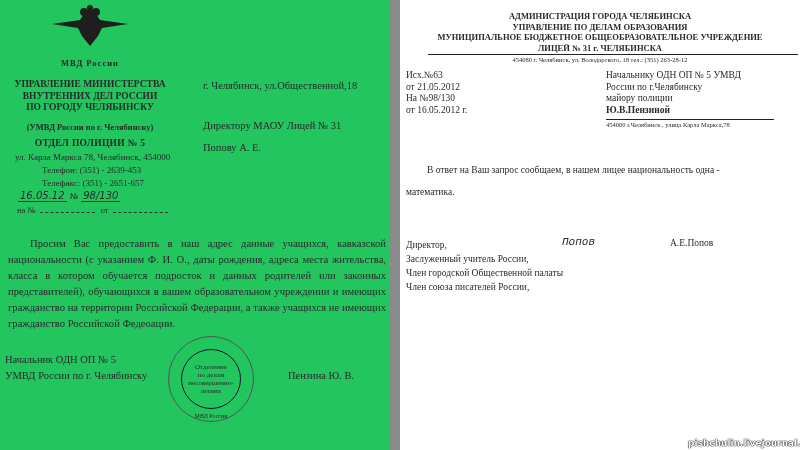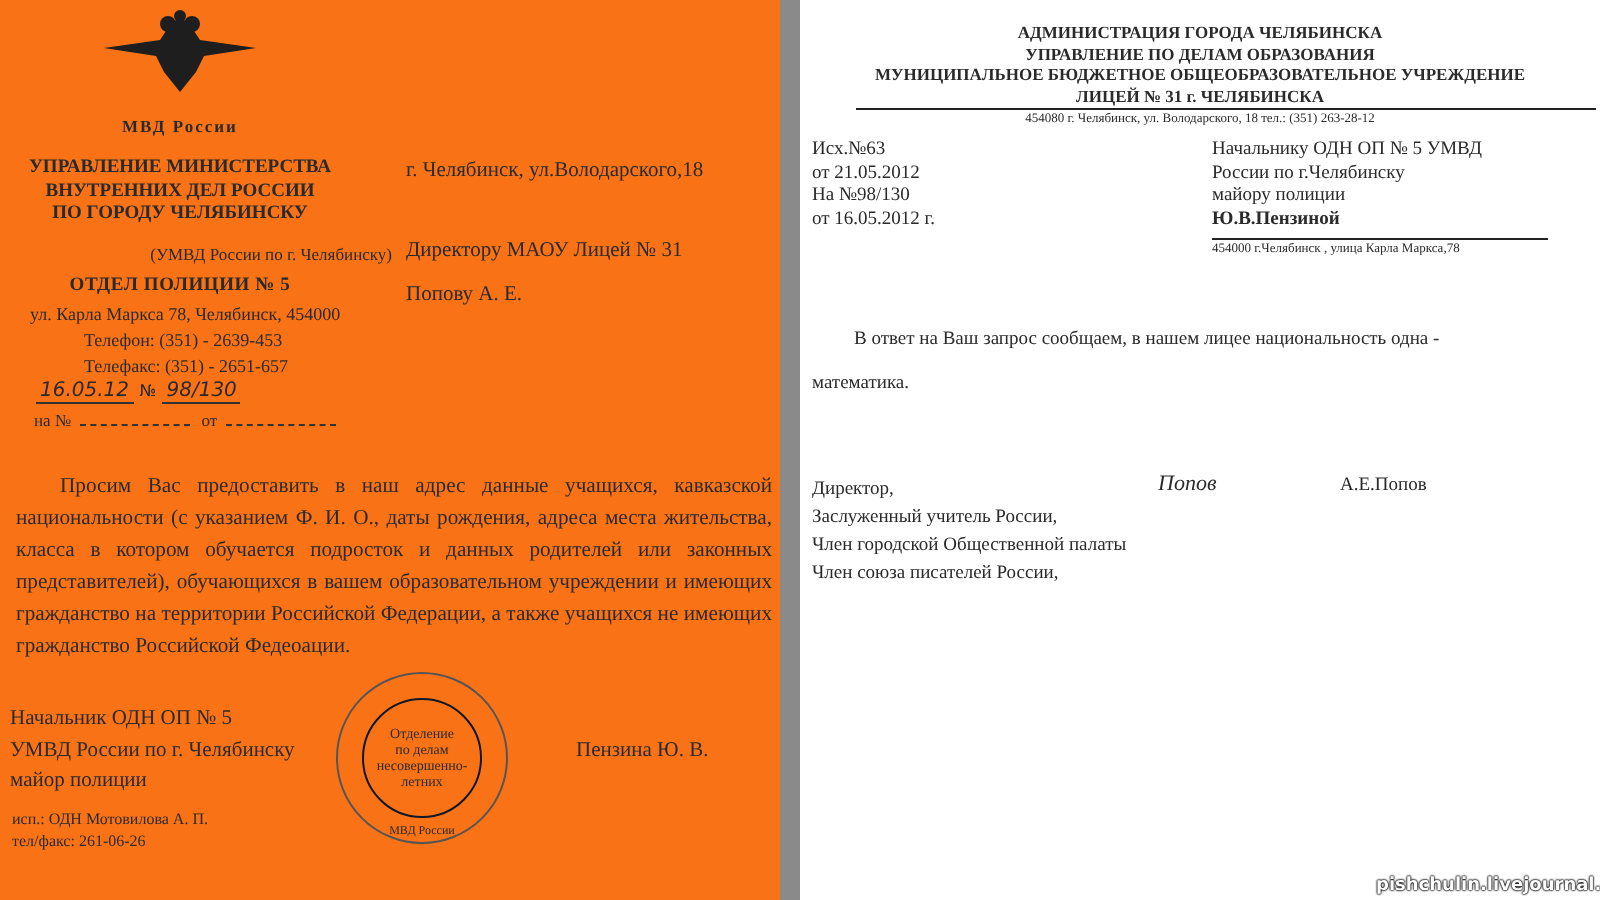--- a/index.html
+++ b/index.html
@@ -1,28 +1,28 @@
 <!DOCTYPE html>
 <html><head>
 <meta charset="utf-8">
 <style>
   html, body { margin:0; padding:0; }
   body { width:800px; height:450px; position:relative; background:#ffffff; overflow:hidden; font-family:"Liberation Serif", serif; color:#2a2a2a; }
   .page { position:absolute; top:0; height:450px; background:#fdfdfc; }
-  .left-page { left:0; width:404px; background:#f97316; }
+  .left-page { left:0; width:404px; background:#22c55e; }
   .right-page { left:400px; width:400px; background:#ffffff; }
   .divider { position:absolute; left:390px; top:0; width:10px; height:450px; background:#8a8a8a; }
   .abs { position:absolute; white-space:nowrap; }
   .center { text-align:center; }
 
   
   .emblem { position:absolute; left:50px; top:4px; width:80px; height:44px; }
   .mvd { left:0; width:180px; top:58px; font-size:8.5px; letter-spacing:1px; font-weight:bold; }
   .dept { left:0; width:180px; top:79px; font-size:9.5px; line-height:11.5px; font-weight:bold; }
-  .dept-sub { left:16px; width:180px; top:122px; font-size:8.5px; font-weight:normal;text-align:right; }
+  .dept-sub { left:0; width:180px; top:122px; font-size:8.5px; font-weight:bold; }
   .otdel { left:0; width:180px; top:138px; font-size:9.5px; font-weight:bold; letter-spacing:0.3px; }
   .addr { left:15px; top:152px; font-size:9px; }
   .phone { left:42px; top:165px; font-size:9px; }
   .fax { left:42px; top:178px; font-size:9px; }
   .regline { left:18px; top:190px; font-size:10px; font-style:italic; font-family:"DejaVu Sans", sans-serif; }
   .regline .u { border-bottom:1px solid #333; padding:0 2px; }
   .naline { left:17px; top:205px; font-size:8.5px; }
   .naline .dash { display:inline-block; width:55px; border-bottom:1px dashed #333; margin:0 4px; }
   .place { left:203px; top:80px; font-size:10.5px; }
   .to1 { left:203px; top:120px; font-size:10.5px;text-align:center; }
@@ -40,21 +40,21 @@
   .hdr-rule { position:absolute; left:428px; top:54px; width:370px; height:0; border-top:1.2px solid #222; }
   .hdr-addr { left:400px; width:400px; top:56px; font-size:6.5px; text-align:center; }
   .outgoing { left:406px; top:70px; font-size:9.5px; line-height:11.5px; }
   .recipient { left:606px; top:70px; font-size:9.5px; line-height:11.5px; }
   .recipient .name { font-weight:bold; }
   .rec-rule { position:absolute; left:606px; top:119px; width:168px; border-top:1px solid #222; }
   .rec-addr { left:606px; top:121px; font-size:6.5px; }
   .answer { left:427px; top:165px; font-size:9.5px; }
   .answer2 { left:406px; top:187px; font-size:9.5px; }
   .director { left:406px; top:238px; font-size:9.5px; line-height:14px; }
-  .signature { left:579px; top:236px; font-size:11px; font-style:italic; font-family:Liberation Serif, serif; }
+  .signature { left:562px; top:236px; font-size:11px; font-style:italic; font-family:Liberation Mono, monospace; }
   .dir-name { left:670px; top:238px; font-size:9.5px; }
   .watermark { left:688px; top:438px; font-size:9px; font-weight:bold; color:#fff; font-family:"DejaVu Sans", sans-serif; text-shadow:0 0 1px #000, 0 0 1px #000, 0 0 1px #000; }
 </style>
 </head>
 <body>
 
 <div class="page left-page">
   <svg class="emblem" viewBox="0 0 80 44">
     <path d="M2 20 L30 16 L34 10 L38 6 L42 6 L46 10 L50 16 L78 20 L52 24 L48 32 L40 42 L32 32 L28 24 Z" fill="#1e1e1e"></path>
     <circle cx="34" cy="8" r="4" fill="#1e1e1e"></circle>
@@ -76,45 +76,40 @@
   <div class="abs regline">
     <span class="u">16.05.12</span>
     <span style="font-style:normal;font-size:8px;">№</span>
     <span class="u">98/130</span>
   </div>
   <div class="abs naline">
     <span>на №</span><span class="dash"></span>
     <span>от</span><span class="dash"></span>
   </div>
 
-  <div class="abs place">г. Челябинск, ул.Володарского,18</div>
+  <div class="abs place">г. Челябинск, ул.Общественной,18</div>
   <div class="abs to1">Директору  МАОУ Лицей  № 31</div>
   <div class="abs to2">Попову А. Е.</div>
 
   <div class="body-text"><span class="indent"></span><span>Просим Вас предоставить в наш адрес данные учащихся, кавказской национальности (с указанием Ф. И. О., даты рождения, адреса места жительства, класса в котором обучается подросток и данных родителей или законных представителей), обучающихся в вашем образовательном учреждении и имеющих гражданство на территории Российской Федерации, а также учащихся не имеющих гражданство Российской Федеоации.</span></div>
 
   <div class="abs sig1">
     <div>Начальник ОДН  ОП № 5</div>
     <div>УМВД России по г. Челябинску</div>
-    <div>майор полиции</div>
   </div>
   <div class="stamp">
     <div class="stamp-inner">
       <span>Отделение</span>
       <span>по делам</span>
       <span>несовершенно-</span>
       <span>летних</span>
     </div>
     <span style="position:absolute;bottom:2px;left:0;width:84px;text-align:center;font-size:6px;">МВД России</span>
   </div>
   <div class="abs sig-name">Пензина Ю. В.</div>
-  <div class="abs exec" style="top:404px;">
-    <div>исп.: ОДН Мотовилова А. П.</div>
-    <div>тел/факс: 261-06-26</div>
-  </div>
 </div>
 
 <div class="divider"></div>
 
 <div class="page right-page"></div>
 
 <div class="abs hdr">
   <div>АДМИНИСТРАЦИЯ ГОРОДА ЧЕЛЯБИНСКА</div>
   <div>УПРАВЛЕНИЕ ПО ДЕЛАМ ОБРАЗОВАНИЯ</div>
   <div>МУНИЦИПАЛЬНОЕ БЮДЖЕТНОЕ ОБЩЕОБРАЗОВАТЕЛЬНОЕ УЧРЕЖДЕНИЕ</div>

